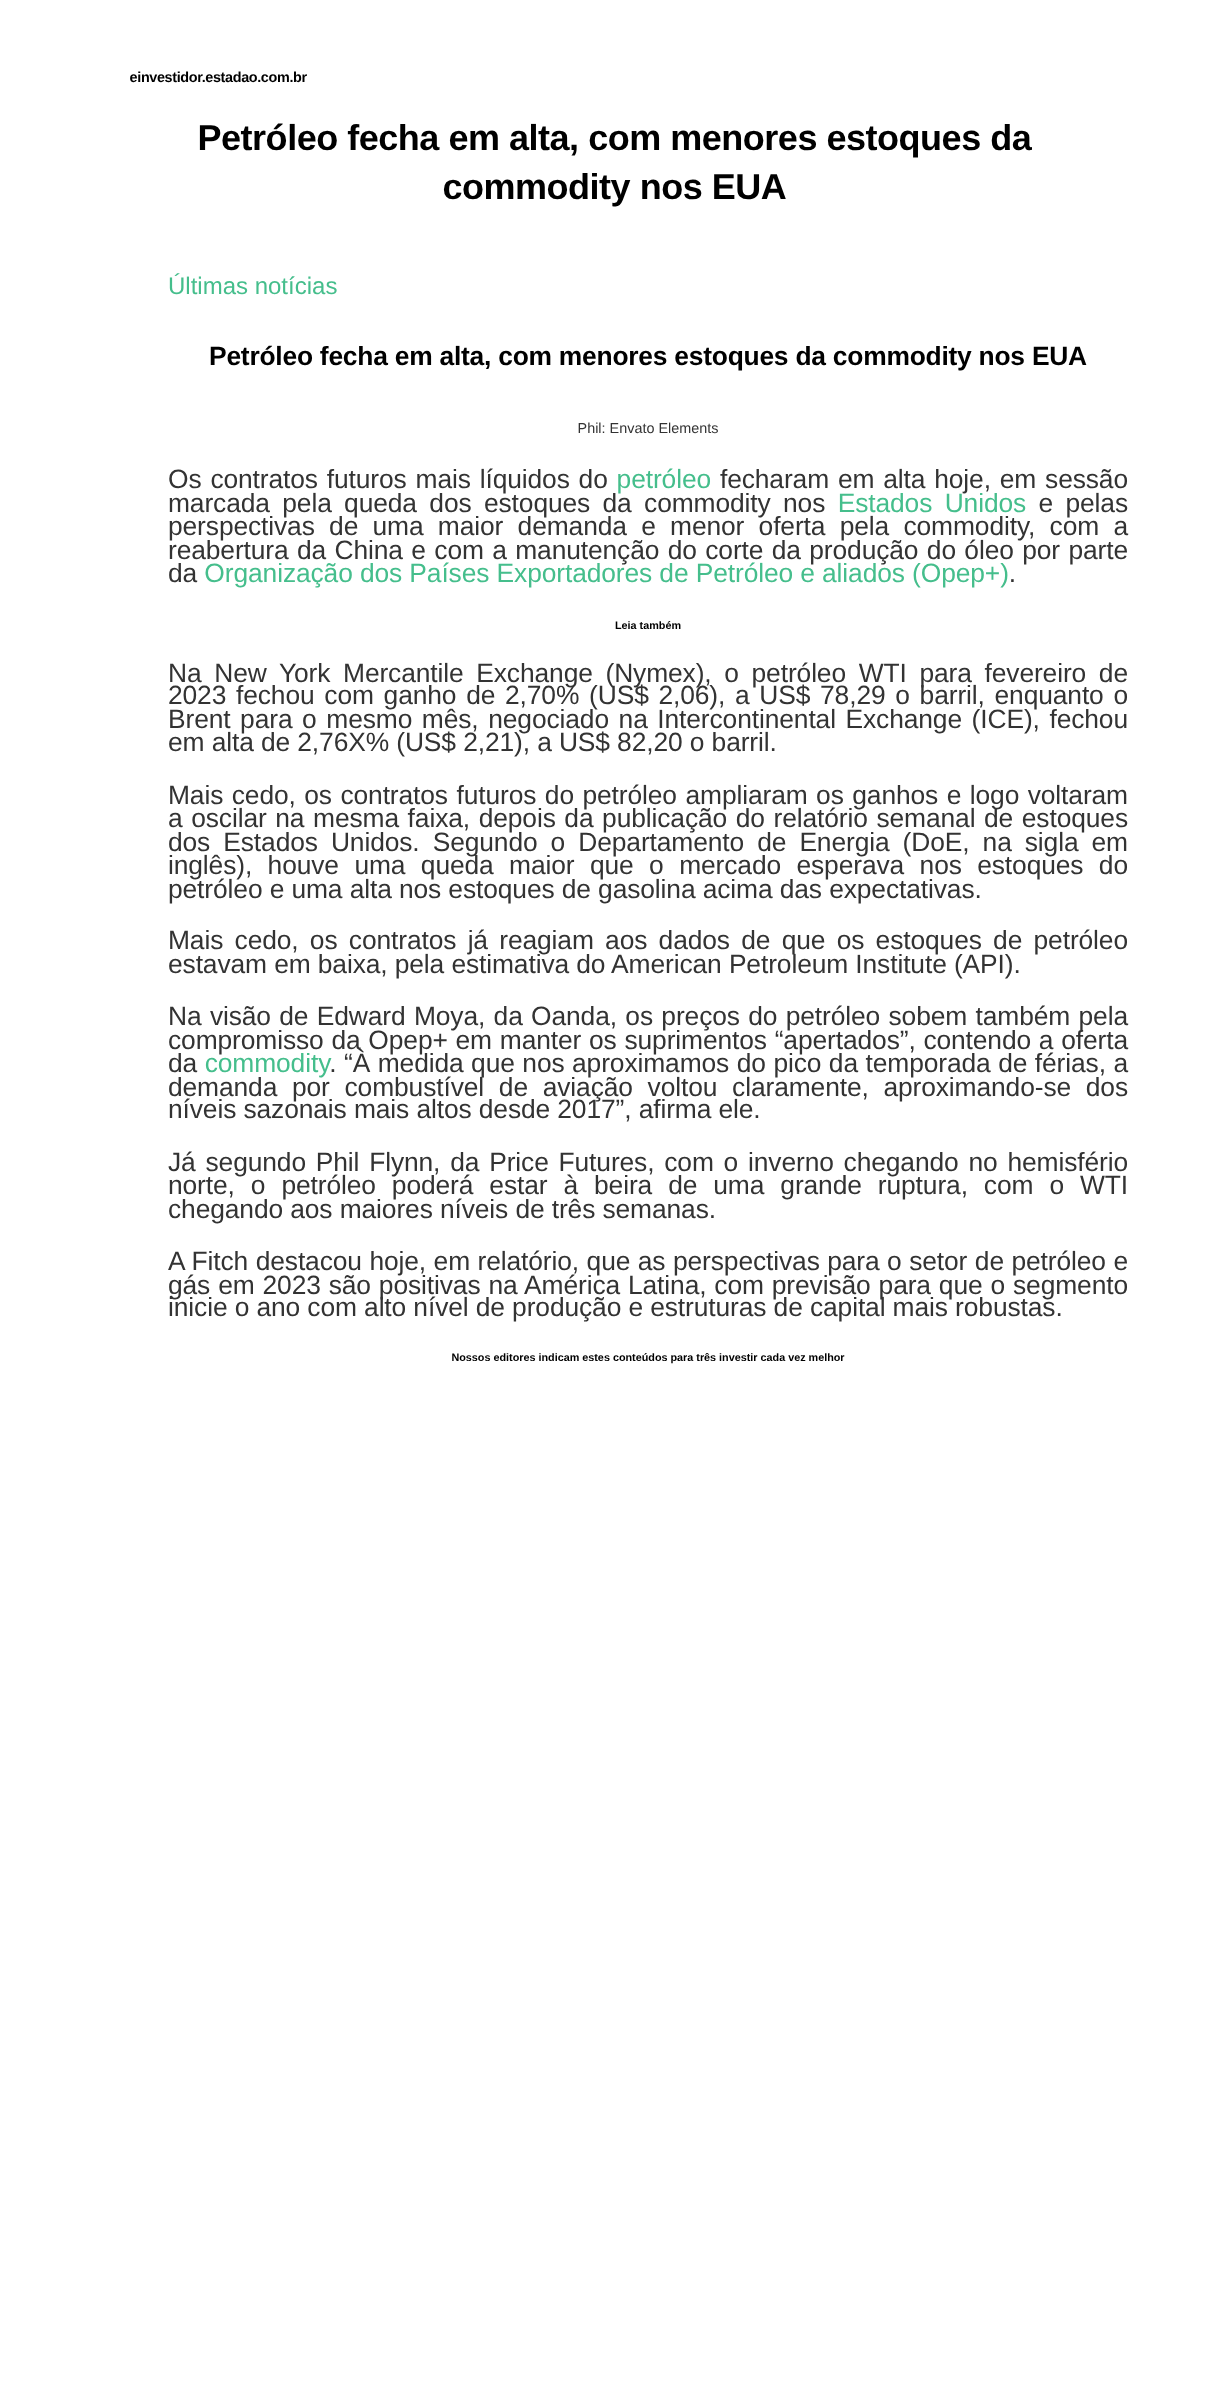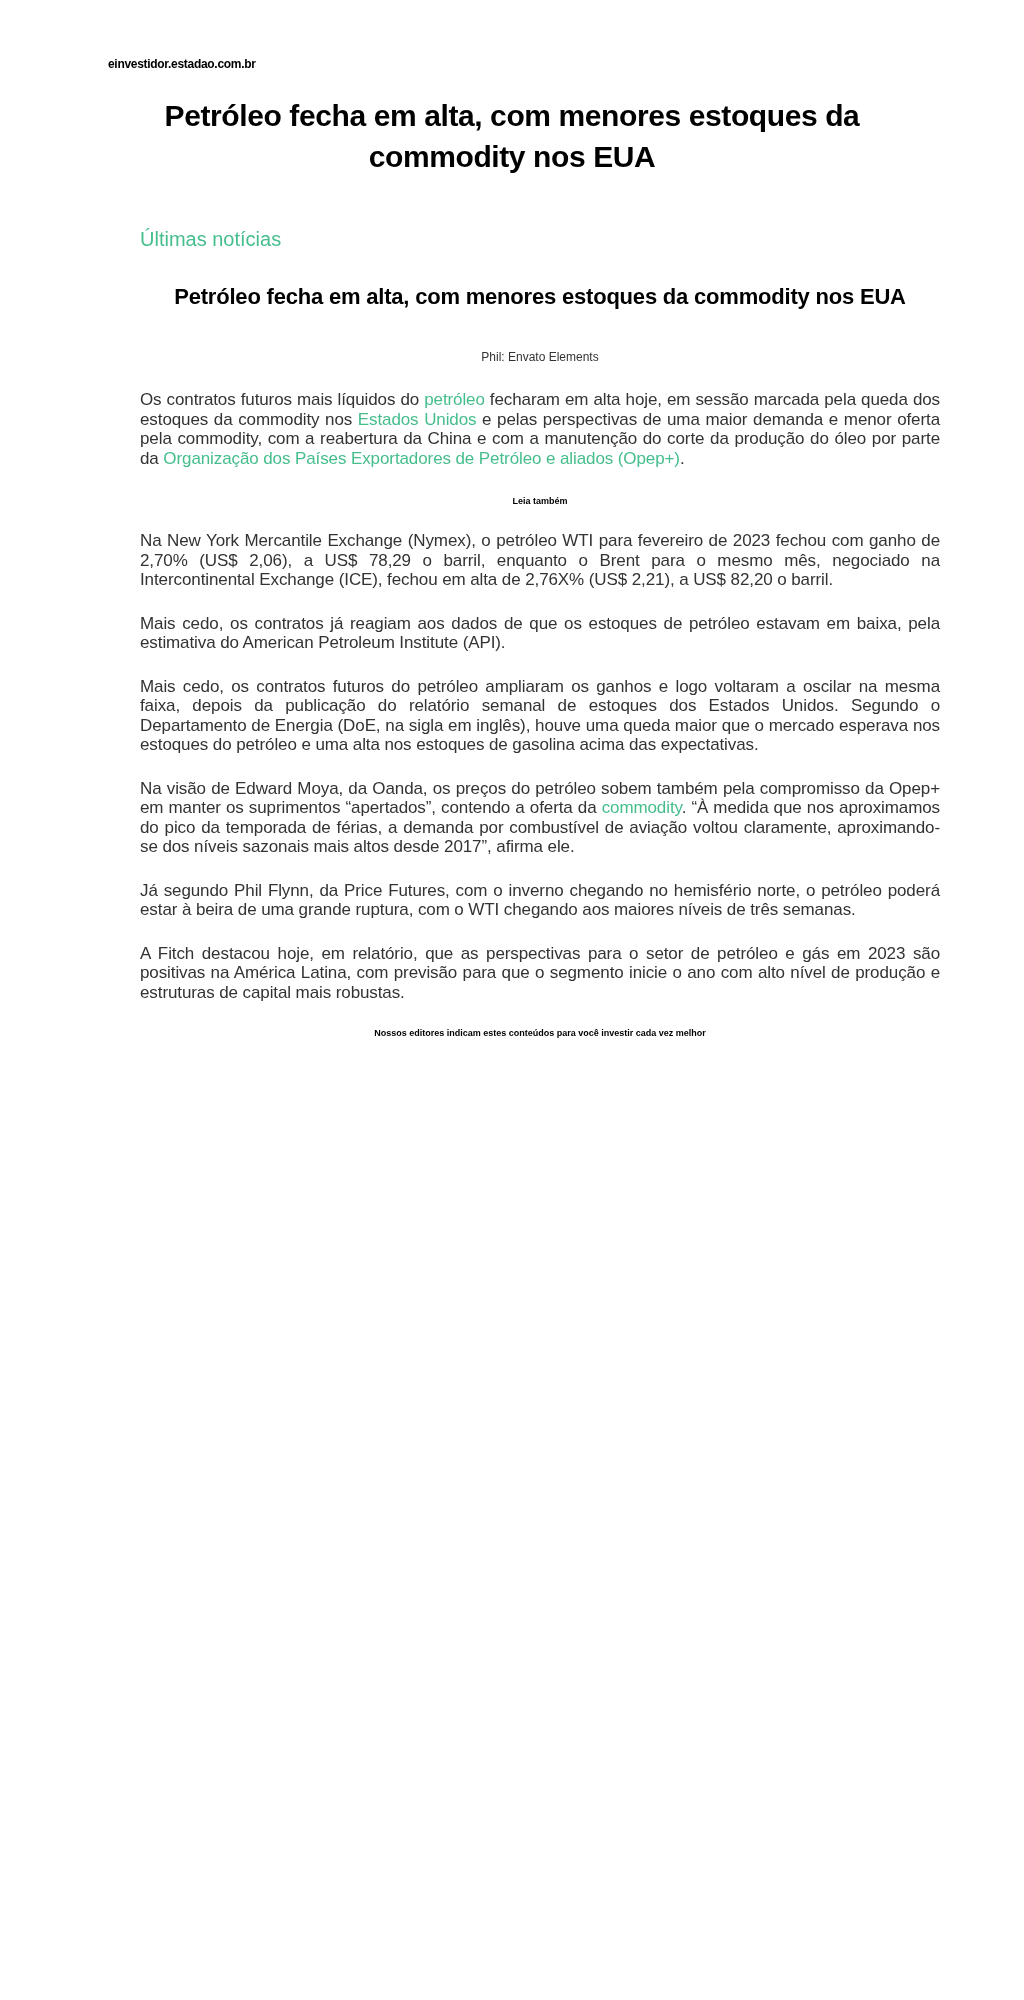--- a/index.html
+++ b/index.html
@@ -62,21 +62,21 @@
   h2.subheadline{margin-top:29px;}
   .photo-credit{
     margin:40px 0 0;
     text-align:center;
     font-size:12px;
     line-height:15px;
     color:var(--text);
   }
   .article-body p{
     margin:24px 0 0;
-    font-size:17px;
+    font-size:22px;
     line-height:19.5px;
     text-align:justify;
     color:var(--text);
     letter-spacing:-0.1px;
   }
   .article-body.intro p{margin-top:25px;}
   .section-label{
     margin:28px 0 0;
     text-align:center;
     font-size:9px;
@@ -117,24 +117,24 @@
     <div class="photo-credit">Phil: Envato Elements</div>
 
     <div class="article-body intro">
         <p>Os contratos futuros mais líquidos do <a href="#" class="green-link">petróleo</a> fecharam em alta hoje, em sessão marcada pela queda dos estoques da commodity nos <a href="#" class="green-link">Estados Unidos</a> e pelas perspectivas de uma maior demanda e menor oferta pela commodity, com a reabertura da China e com a manutenção do corte da produção do óleo por parte da <a href="#" class="green-link">Organização dos Países Exportadores de Petróleo e aliados (Opep+)</a>.</p>
       </div>
 
     <div class="section-label leia">Leia também</div>
 
     <div class="article-body rest">
         <p>Na New York Mercantile Exchange (Nymex), o petróleo WTI para fevereiro de 2023 fechou com ganho de 2,70% (US$ 2,06), a US$ 78,29 o barril, enquanto o Brent para o mesmo mês, negociado na Intercontinental Exchange (ICE), fechou em alta de 2,76X% (US$ 2,21), a US$ 82,20 o barril.</p>
+        <p>Mais cedo, os contratos futuros do petróleo ampliaram os ganhos e logo voltaram a oscilar na mesma faixa, depois da publicação do relatório semanal de estoques dos Estados Unidos. Segundo o Departamento de Energia (DoE, na sigla em inglês), houve uma queda maior que o mercado esperava nos estoques do petróleo e uma alta nos estoques de gasolina acima das expectativas.</p>
         <p>Mais cedo, os contratos já reagiam aos dados de que os estoques de petróleo estavam em baixa, pela estimativa do American Petroleum Institute (API).</p>
-        <p>Mais cedo, os contratos futuros do petróleo ampliaram os ganhos e logo voltaram a oscilar na mesma faixa, depois da publicação do relatório semanal de estoques dos Estados Unidos. Segundo o Departamento de Energia (DoE, na sigla em inglês), houve uma queda maior que o mercado esperava nos estoques do petróleo e uma alta nos estoques de gasolina acima das expectativas.</p>
         <p>Na visão de Edward Moya, da Oanda, os preços do petróleo sobem também pela compromisso da Opep+ em manter os suprimentos “apertados”, contendo a oferta da <a href="#" class="green-link">commodity</a>. “À medida que nos aproximamos do pico da temporada de férias, a demanda por combustível de aviação voltou claramente, aproximando-se dos níveis sazonais mais altos desde 2017”, afirma ele.</p>
         <p>Já segundo Phil Flynn, da Price Futures, com o inverno chegando no hemisfério norte, o petróleo poderá estar à beira de uma grande ruptura, com o WTI chegando aos maiores níveis de três semanas.</p>
         <p>A Fitch destacou hoje, em relatório, que as perspectivas para o setor de petróleo e gás em 2023 são positivas na América Latina, com previsão para que o segmento inicie o ano com alto nível de produção e estruturas de capital mais robustas.</p>
       </div>
 
-    <div class="section-label editors">Nossos editores indicam estes conteúdos para você investir cada vez melhor</div>
+    <div class="section-label editors">Nossos editores indicam estes conteúdos para três investir cada vez melhor</div>
 
 
   </div>
 </div>
 
 </body></html>

